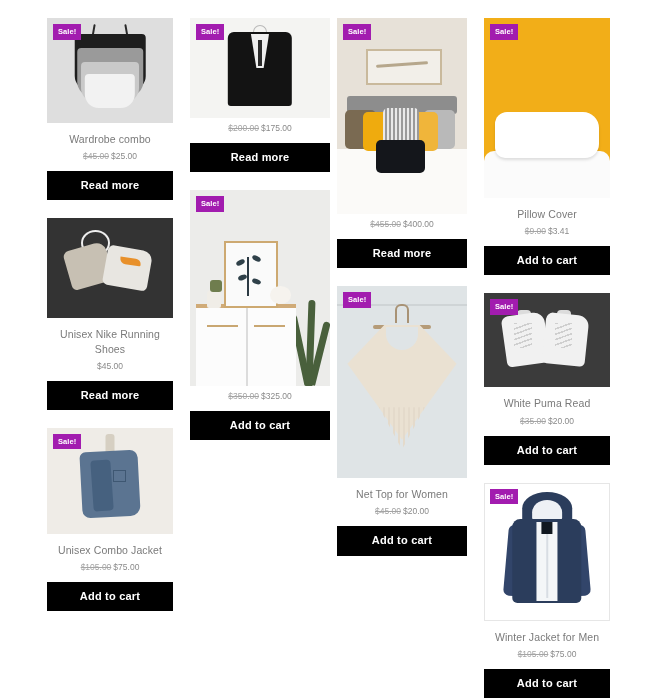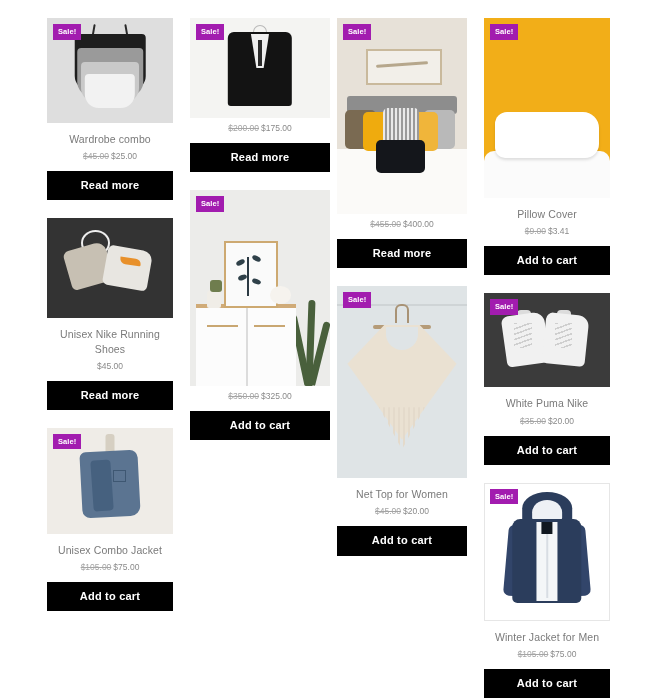--- a/index.html
+++ b/index.html
@@ -554,21 +554,21 @@
         <span class="sale-badge">Sale!</span>
         <div class="ph ph-puma product-image">
           <span class="tongue t1"></span>
             <span class="tongue t2"></span>
           <span class="sh sh1"></span>
             <span class="sh sh2"></span>
           <span class="lcs l1"></span>
             <span class="lcs l2"></span>
         </div>
       </div>
-      <span class="product-title">White Puma Nike</span>
+      <span class="product-title">White Puma Read</span>
       <span class="product-price">
         <span class="price-old">$35.00</span><span class="price-new">$20.00</span>
       </span>
       <button class="product-button">Add to cart</button>
     </div>
 
     <div class="product-card">
       <div class="product-image-wrap">
         <span class="sale-badge">Sale!</span>
         <div class="ph ph-winter product-image framed">

